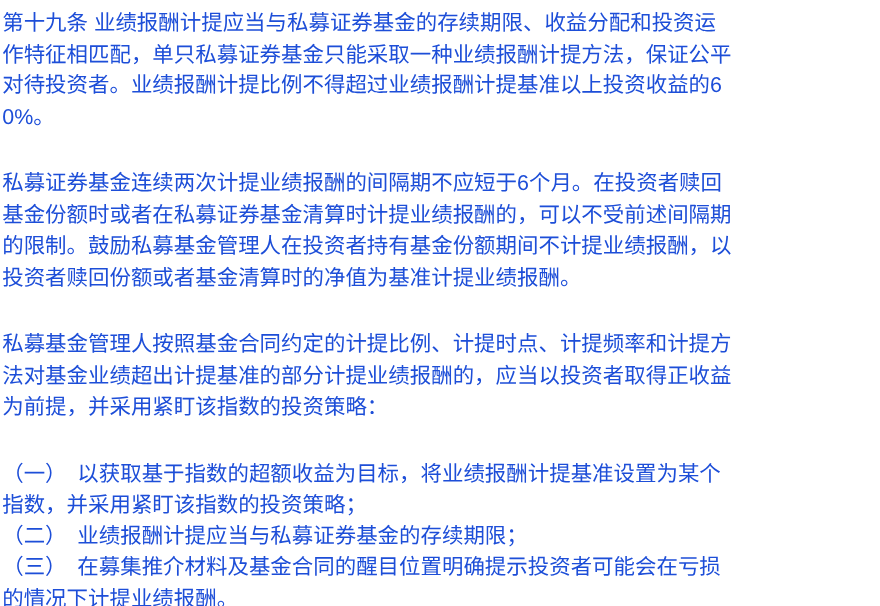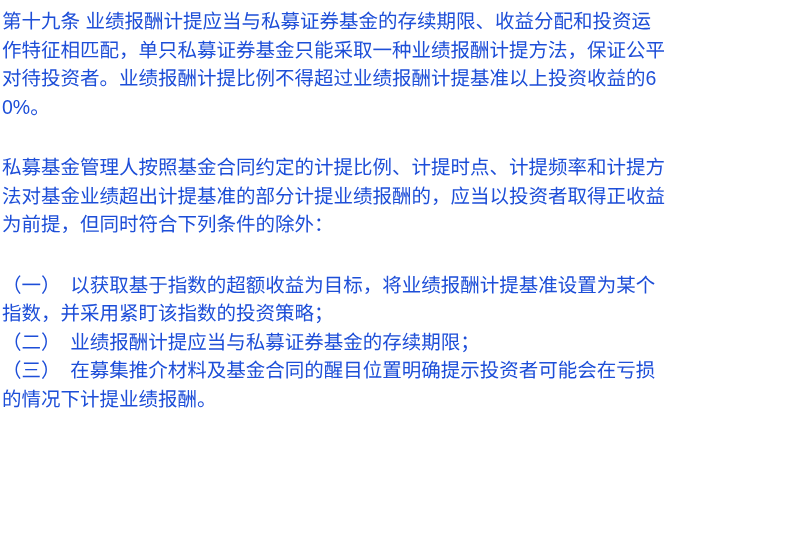--- a/index.html
+++ b/index.html
@@ -39,22 +39,23 @@
     white-space: pre-wrap; 
   }
 </style>
 </head>
 <body>
 
 <main class="doc">
 
   <p class="para">第十九条 业绩报酬计提应当与私募证券基金的存续期限、收益分配和投资运作特征相匹配，单只私募证券基金只能采取一种业绩报酬计提方法，保证公平对待投资者。业绩报酬计提比例不得超过业绩报酬计提基准以上投资收益的60%。</p>
 
+  <p class="para">私募证券基金连续两次计提业绩报酬的间隔期不应短于6个月。在投资者赎回基金份额时或者在私募证券基金清算时计提业绩报酬的，可以不受前述间隔期的限制。鼓励私募基金管理人在投资者持有基金份额期间不计提业绩报酬，以投资者赎回份额或者基金清算时的净值为基准计提业绩报酬。</p>
 
-  <p class="para">私募基金管理人按照基金合同约定的计提比例、计提时点、计提频率和计提方法对基金业绩超出计提基准的部分计提业绩报酬的，应当以投资者取得正收益为前提，但同时符合下列条件的除外：</p>
+  <p class="para">私募基金管理人按照基金合同约定的计提比例、计提时点、计提频率和计提方法对基金业绩超出计提基准的部分计提业绩报酬的，应当以投资者取得正收益为前提，并采用紧盯该指数的投资策略：</p>
 
   <div class="exception-list">
     <p class="item">（一）　以获取基于指数的超额收益为目标，将业绩报酬计提基准设置为某个指数，并采用紧盯该指数的投资策略；</p>
     <p class="item">（二）　业绩报酬计提应当与私募证券基金的存续期限；</p>
     <p class="item">（三）　在募集推介材料及基金合同的醒目位置明确提示投资者可能会在亏损的情况下计提业绩报酬。</p>
   </div>
 
 </main>
 
 </body></html>

